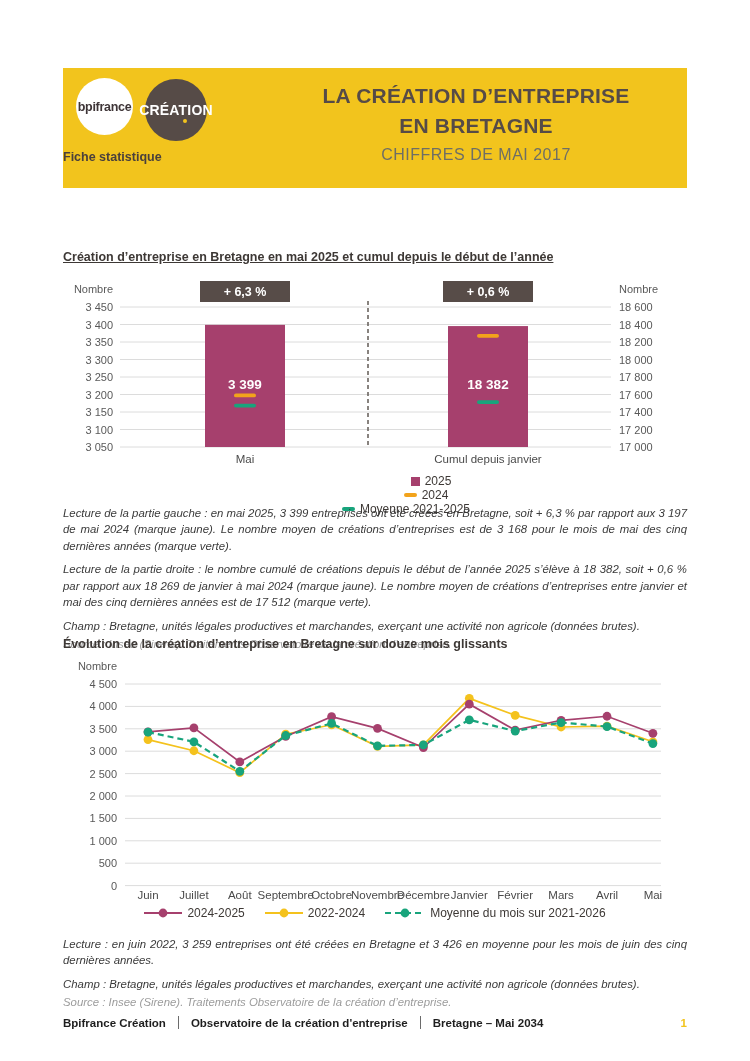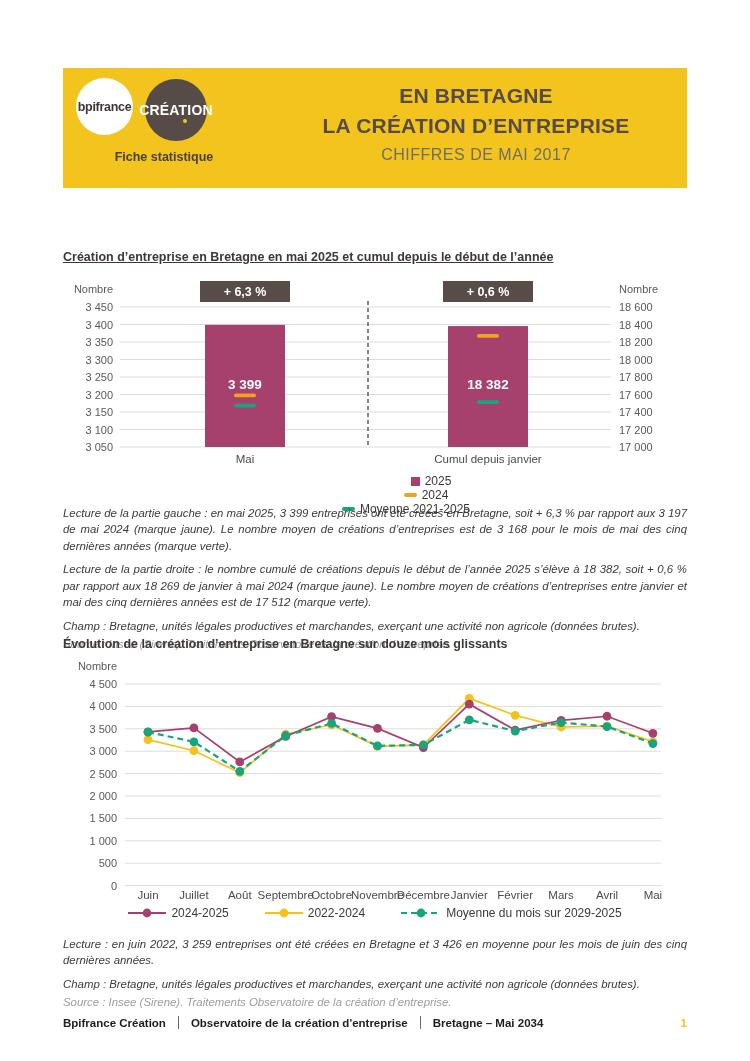--- a/index.html
+++ b/index.html
@@ -6,21 +6,21 @@
   html,body { background:#ffffff; }
   body { font-family:"Liberation Sans", sans-serif; width:750px; height:1061px; position:relative; }
   .page { position:absolute; inset:0; background:#fff; overflow:hidden;padding-left:40px; }
 
   
   .band { position:absolute; left:63px; top:68px; width:624px; height:120px; background:#F2C41D; }
   .logo-circle { position:absolute; border-radius:50%; display:flex; align-items:center; justify-content:center; }
   .logo-bpi { left:13px; top:10px; width:57px; height:57px; background:#ffffff; color:#3E3537; font-weight:bold; font-size:12.5px; letter-spacing:-0.3px; }
   .logo-crea { left:82px; top:11px; width:62px; height:62px; background:#564B47; color:#ffffff; font-weight:bold; font-size:14px; letter-spacing:0.2px; }
   .logo-crea .idot { position:absolute; left:38px; top:40px; width:4px; height:4px; border-radius:50%; background:#F2C41D; }
-  .fiche { position:absolute; left:16px; top:82px; width:170px; text-align:center; font-weight:bold; font-size:12.5px; color:#4A403C; }
+  .fiche { position:absolute; left:0; top:82px; width:170px; font-weight:bold; font-size:12.5px; color:#4A403C; }
   .head-titles { position:absolute; left:210px; right:8px; top:13px; text-align:center; }
   .head-title { font-size:21px; font-weight:bold; color:#564B47; letter-spacing:0.2px; line-height:1.42; }
   .head-sub { margin-top:5px; font-size:16px; color:#6E6E65; letter-spacing:0.5px; }
 
   
   .sec-title { position:absolute; left:63px; width:624px; font-size:12.5px; font-weight:bold; color:#3D3835; }
   #c1-title { top:250px;text-decoration:underline; }
   #c2-title { top:637px; }
 
   
@@ -30,21 +30,21 @@
   svg text.badge { font-family:"Liberation Sans",sans-serif; font-size:12.5px; font-weight:bold; fill:#ffffff; }
   #bar-svg { position:absolute; left:63px; top:281px; }
   #line-svg { position:absolute; left:63px; top:658px; }
 
   
   .legend { position:absolute; left:63px; width:624px; display:flex; align-items:center; font-size:12px; color:#3D3835; }
   #legend1 { top:474px;flex-direction:column; }
   #legend1 .it1 { margin-left:112px; }
   #legend1 .it2 { margin-left:102px; }
   #legend1 .it3 { margin-left:62px; }
-  #legend2 { top:906px; justify-content:center; gap:36px; }
+  #legend2 { top:906px; justify-content:center; gap:20px; }
   .leg-item { display:flex; align-items:center; gap:5px; }
   .sw-square { width:9px; height:9px; background:#A6406D; display:inline-block; }
   .sw-dash { width:13px; height:3.5px; border-radius:2px; display:inline-block; }
   .sw-yellow { background:#F2A31B; }
   .sw-green { background:#18A47C; }
 
   
   .notes { position:absolute; left:63px; width:624px; }
   #notes1 { top:505px; }
   #notes2 { top:936px; }
@@ -64,22 +64,22 @@
   <div class="band">
     <div class="logo-circle logo-bpi">
       <span>bpifrance</span>
     </div>
     <div class="logo-circle logo-crea">
       <span>CRÉATION</span>
       <span class="idot"></span>
     </div>
     <div class="fiche">Fiche statistique</div>
     <div class="head-titles">
+      <div class="head-title">LA CRÉATION D’ENTREPRISE</div>
       <div class="head-title">EN BRETAGNE</div>
-      <div class="head-title">LA CRÉATION D’ENTREPRISE</div>
       <div class="head-sub">CHIFFRES DE MAI 2017</div>
     </div>
   </div>
 
   <div class="sec-title" id="c1-title">Création d’entreprise en Bretagne en mai 2025 et cumul depuis le début de l’année</div>
   <svg id="bar-svg" width="624" height="198">
       <line x1="57" y1="26" x2="548" y2="26" stroke="#DCDCDC" stroke-width="1"></line>
       <text x="50" y="30" text-anchor="end" class="tick">3 450</text>
       <text x="556" y="30" class="tick">18 600</text>
       <line x1="57" y1="43.5" x2="548" y2="43.5" stroke="#DCDCDC" stroke-width="1"></line>
@@ -236,21 +236,21 @@
         <line x1="0" y1="5" x2="38" y2="5" stroke="#F4C21D" stroke-width="1.8"></line>
         <circle cx="19" cy="5" r="4.4" fill="#F4C21D"></circle>
       </svg>
       <span>2022-2024</span>
     </span>
     <span class="leg-item">
       <svg width="40" height="10">
         <line x1="0" y1="5" x2="40" y2="5" stroke="#18A47C" stroke-width="2.2" stroke-dasharray="6 4"></line>
         <circle cx="20" cy="5" r="4.4" fill="#18A47C"></circle>
       </svg>
-      <span>Moyenne du mois sur 2029-2025</span>
+      <span>Moyenne du mois sur 2021-2026</span>
     </span>
   </div>
 
   <div class="notes" id="notes2">
     <p class="note">Lecture : en juin 2022, 3 259 entreprises ont été créées en Bretagne et 3 426 en moyenne pour les mois de juin des cinq dernières années.</p>
     <p class="note" style="margin-bottom:2px">Champ : Bretagne, unités légales productives et marchandes, exerçant une activité non agricole (données brutes).</p>
     <p class="note muted">Source : Insee (Sirene). Traitements Observatoire de la création d’entreprise.</p>
   </div>
 
   <div class="footer">

